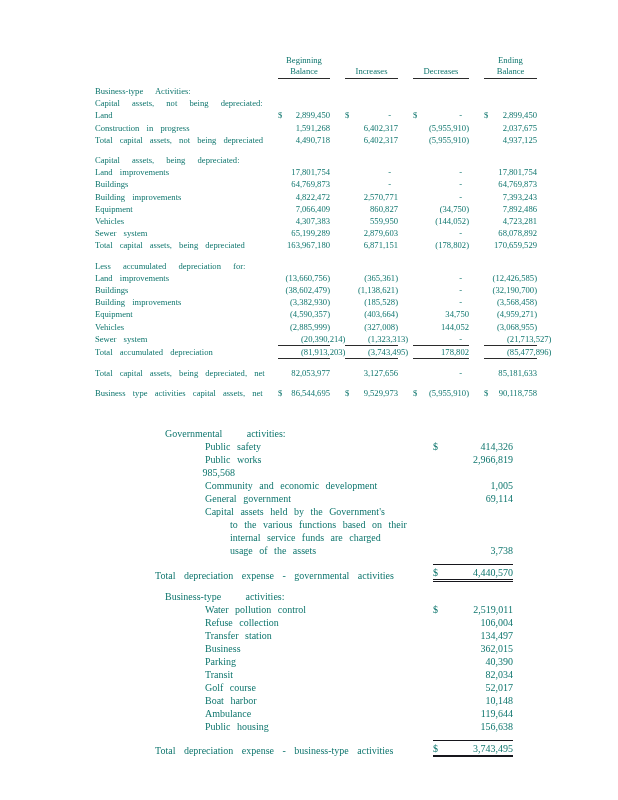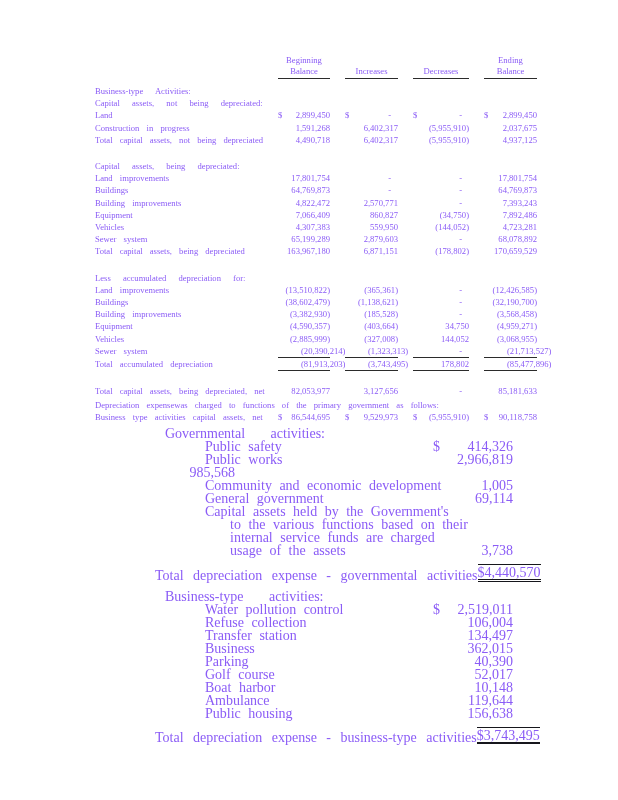--- a/index.html
+++ b/index.html
@@ -1,50 +1,50 @@
 <!DOCTYPE html>
 <html><head>
 <meta charset="utf-8">
 <style>
   html,body{margin:0;padding:0;background:#e8e8e8;}
   .doc{
     position:relative;width:618px;height:800px;background:#ffffff;
     font-family:"Liberation Serif","DejaVu Serif",serif;
-    color:#8b5cf6;overflow:hidden;
+    color:#0f766e;overflow:hidden;
   }
   
   .tbl{position:absolute;left:95px;top:55px;width:450px;font-size:8.6px;}
   .t-row,.t-head{
     display:grid;
     grid-template-columns:168px 52px 53px 56px 53px;
     column-gap:15px;
     line-height:12.2px;
   }
   .t-head{margin-bottom:6px;}
   .t-hcell{
     text-align:center;line-height:10.5px;padding-bottom:2px;
     border-bottom:1px solid #2b2b2b;
   }
   .t-hcell span{display:block;}
   .t-hlabel{border-bottom:none;}
   .t-label{white-space:nowrap;word-spacing:5px;}
   .t-row.head .t-label{grid-column:1 / -1;word-spacing:10px;}
-  .t-row.gap{margin-top:14px;}
+  .t-row.gap{margin-top:8px;}
   .t-cell{display:flex;min-width:0;}
   .t-cell .d{flex:1;text-align:left;}
   .t-cell .v{text-align:right;white-space:nowrap;}
   .t-cell .v.dash{padding-right:7px;}
   .t-row.rule-b .t-cell{border-bottom:1px solid #2b2b2b;gap:23px;}
   
   .para{
     position:absolute;left:95px;top:399px;width:400px;
     font-size:8.6px;word-spacing:5px;line-height:12px;
   }
   
-  .fn-block{position:absolute;left:155px;width:358px;font-size:14px;}
+  .fn-block{position:absolute;left:155px;width:358px;font-size:10px;}
   .l-row{display:flex;line-height:13px;align-items:flex-end;}
   .l-label{flex:1;white-space:nowrap;word-spacing:4px;}
   .l-label.ind1{padding-left:10px;word-spacing:22px;}
   .l-label.ind2{padding-left:50px;}
   .l-label.ind3{padding-left:75px;}
   .l-label.total{word-spacing:6px;}
   .l-val{width:80px;display:flex;}
   .l-val .d{flex:1;text-align:left;}
   .l-val .v{text-align:right;white-space:nowrap;}
   .l-val.rule{border-top:1px solid #16161c;padding-top:1px;}
@@ -275,21 +275,21 @@
           <span class="v">170,659,529</span>
         </div>
       </div>
       <div class="t-row head gap">
         <div class="t-label">Less accumulated depreciation for:</div>
       </div>
       <div class="t-row">
         <div class="t-label">Land improvements</div>
         <div class="t-cell">
           <span class="d"></span>
-          <span class="v">(13,510,822)</span>
+          <span class="v">(13,660,756)</span>
         </div>
         <div class="t-cell">
           <span class="d"></span>
           <span class="v">(365,361)</span>
         </div>
         <div class="t-cell">
           <span class="d"></span>
           <span class="v dash">-</span>
         </div>
         <div class="t-cell">
@@ -443,21 +443,20 @@
         <div class="t-cell">
           <span class="d">$</span>
           <span class="v">(5,955,910)</span>
         </div>
         <div class="t-cell">
           <span class="d">$</span>
           <span class="v">90,118,758</span>
         </div>
       </div>
     </div>
-  <div class="para">Depreciation expensewas charged to functions of the primary government as follows:</div>
   <div class="fn-block" id="gov-block" style="top:427px">
       <div class="l-row">
         <div class="l-label ind1">Governmental activities:</div>
       </div>
       <div class="l-row">
         <div class="l-label ind2">Public safety</div>
         <div class="l-val">
           <span class="d">$</span>
           <span class="v">414,326</span>
         </div>
@@ -544,20 +543,27 @@
         <div class="l-val">
           <span class="d"></span>
           <span class="v">362,015</span>
         </div>
       </div>
       <div class="l-row">
         <div class="l-label ind2">Parking</div>
         <div class="l-val">
           <span class="d"></span>
           <span class="v">40,390</span>
+        </div>
+      </div>
+      <div class="l-row">
+        <div class="l-label ind2">Transit</div>
+        <div class="l-val">
+          <span class="d"></span>
+          <span class="v">82,034</span>
         </div>
       </div>
       <div class="l-row">
         <div class="l-label ind2">Golf course</div>
         <div class="l-val">
           <span class="d"></span>
           <span class="v">52,017</span>
         </div>
       </div>
       <div class="l-row">

